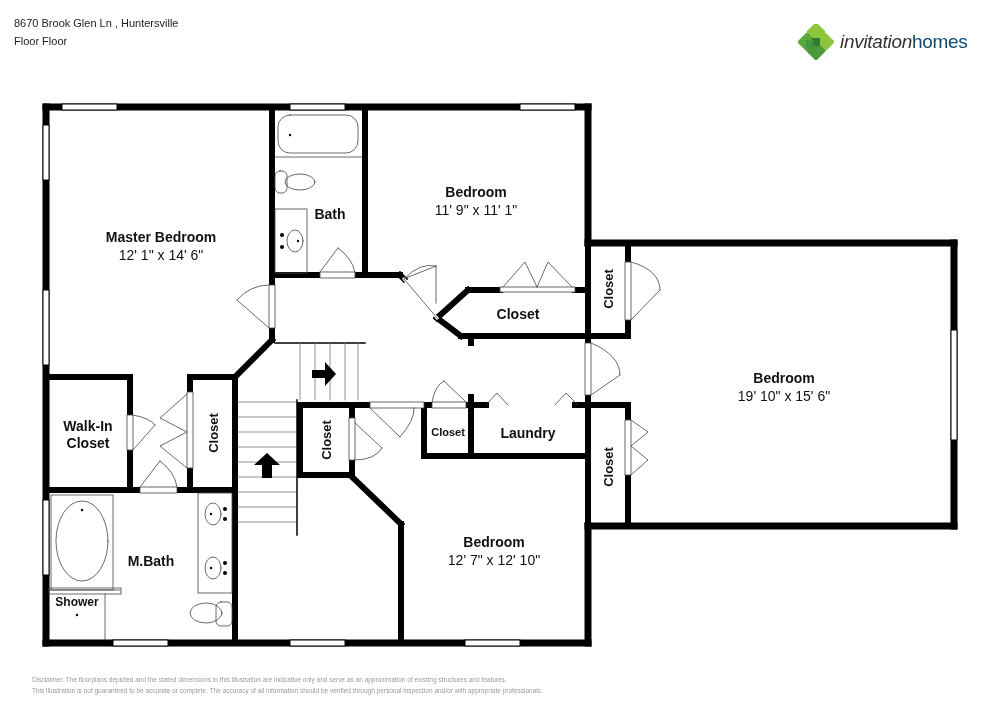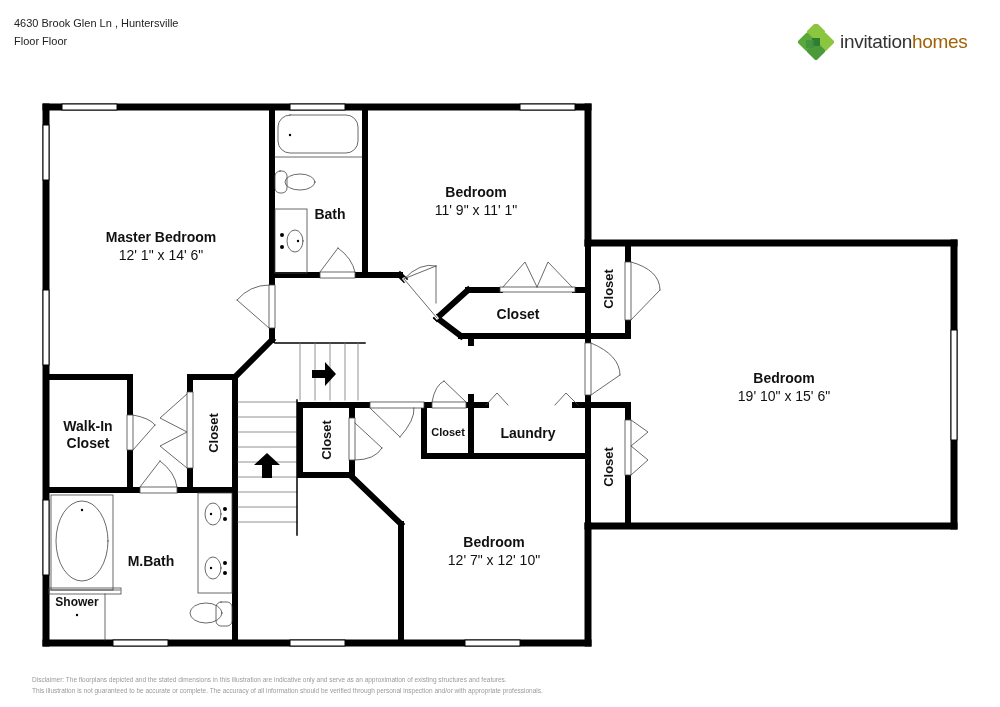--- a/index.html
+++ b/index.html
@@ -1,31 +1,31 @@
 <!DOCTYPE html>
 <html><head>
   <meta charset="utf-8">
   <style>
     html, body { margin: 0; padding: 0; background: #ffffff; }
     body { width: 1000px; height: 707px; position: relative; overflow: hidden; font-family: "Liberation Sans", sans-serif; color: #111; }
     .header { position: absolute; left: 14px; top: 14px; font-size: 11px; line-height: 18px; color: #222; }
     .logo { position: absolute; left: 798px; top: 24px; display: flex; align-items: center; }
     .logo-text { font-size: 19px; font-weight: bold; letter-spacing: -0.3px; margin-left: 6px; }
-    .logo-text .w1 { color: #333; font-weight: normal; }
-    .logo-text .w2 { color: #a16207; font-weight: normal; }
+    .logo-text .w1 { color: #333; font-weight: normal; font-style: italic; }
+    .logo-text .w2 { color: #0c4a6e; font-weight: normal; }
     .plan { position: absolute; left: 0; top: 0; }
     .disclaimer { position: absolute; left: 32px; top: 674px; font-size: 6.5px; line-height: 11px; color: #9a9a9a; }
     .room-label { font-family: "Liberation Sans", sans-serif; font-weight: bold; fill: #111; }
     .room-dim { font-family: "Liberation Sans", sans-serif; fill: #111; }
   </style>
 </head>
 <body>
 
 <div class="header">
-  <div>4630 Brook Glen Ln , Huntersville</div>
+  <div>8670 Brook Glen Ln , Huntersville</div>
   <div>Floor Floor</div>
 </div>
 
 <div class="logo">
   <svg width="36" height="36" viewBox="0 0 36 36">
     <rect x="11" y="1" width="14" height="14" rx="2" fill="#8cc63f" transform="rotate(45 18 8)"></rect>
     <rect x="20" y="11" width="14" height="14" rx="2" fill="#8cc63f" transform="rotate(45 27 18)"></rect>
     <rect x="2" y="11" width="14" height="14" rx="2" fill="#5aa83c" transform="rotate(45 9 18)"></rect>
     <rect x="11" y="20" width="14" height="14" rx="2" fill="#4a9a3a" transform="rotate(45 18 27)"></rect>
     <rect x="14" y="14" width="8" height="8" fill="#2e7d32"></rect>

